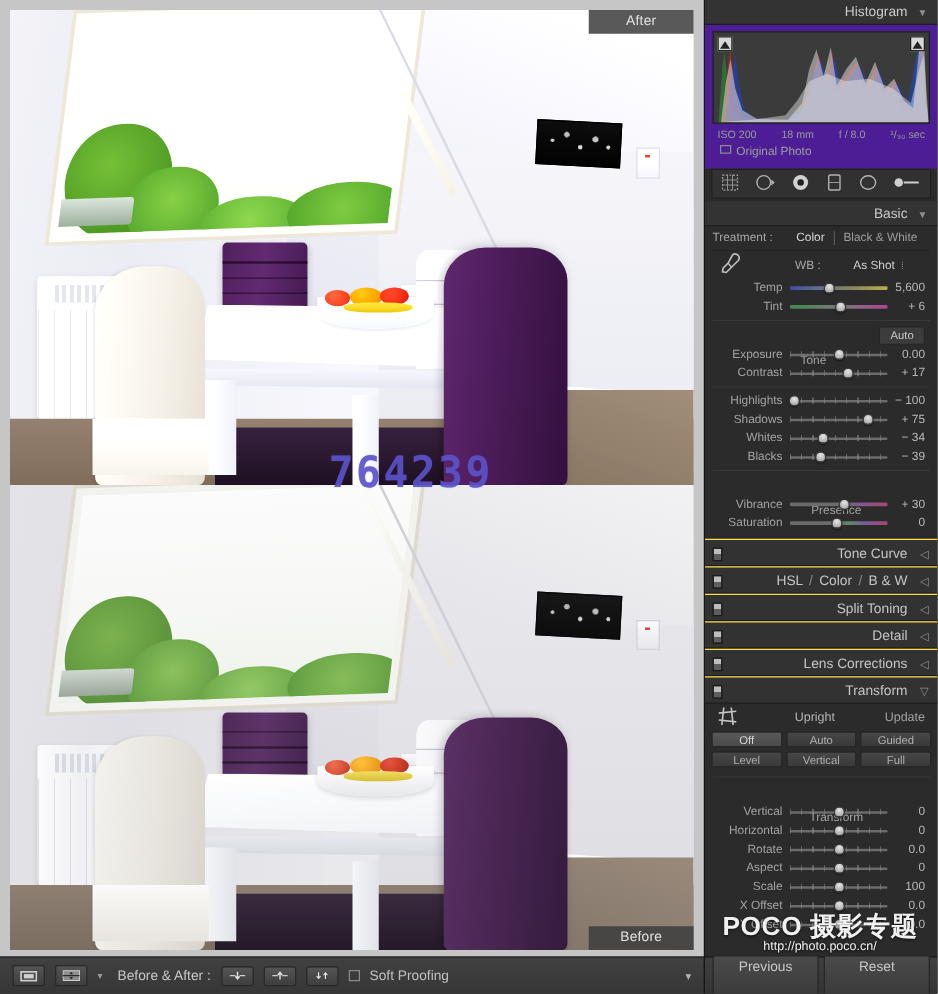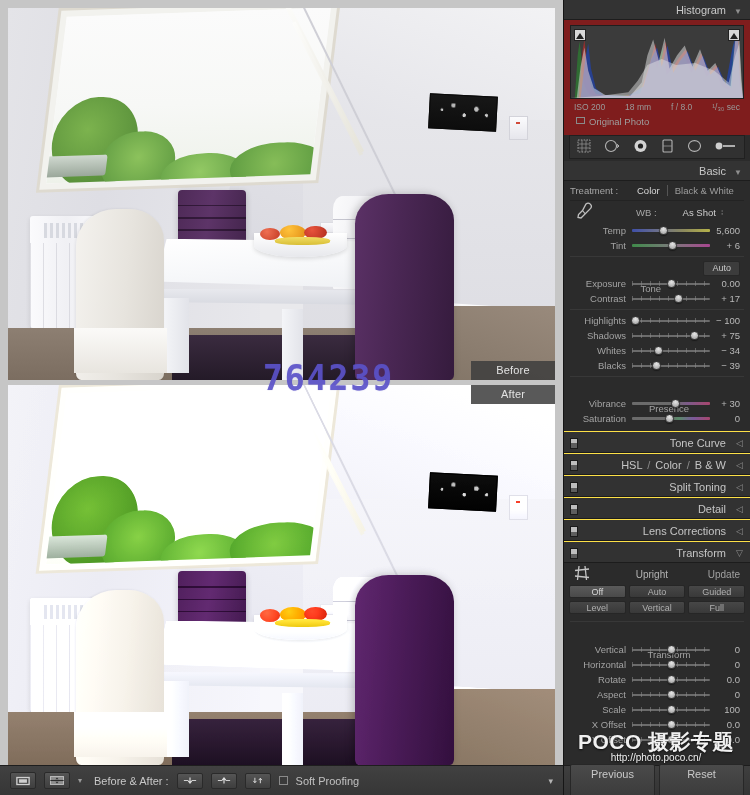--- a/index.html
+++ b/index.html
@@ -234,21 +234,21 @@
   }
   .panel-head {
     height:20px; line-height:20px; padding:0 8px;
     text-align:right; color:#c9c9c9; font-size:11px;
     background:#333; border-bottom:1px solid #1d1d1d;
     position:relative;
   }
   .panel-head .tw { color:#8e8e8e; font-size:8px; margin-left:5px; }
 
   
-  .histo-wrap { padding:5px 6px 2px 6px; background:#7f1d1d; }
+  .histo-wrap { padding:5px 6px 2px 6px; background:#4c1d95; }
   .histo { position:relative; height:74px; background:#3b3b3b; border:1px solid #1f1f1f; overflow:hidden; }
   .histo .clip { position:absolute; top:3px; width:12px; height:12px; background:#d8d8d8; border:1px solid #222;}
   .histo .clip.l { left:3px; } .histo .clip.r { right:3px; }
   .histo .clip i {
     display:block; width:0;height:0;margin:3px auto;
     border-left:4px solid transparent;border-right:4px solid transparent;border-bottom:6px solid #222;
   }
   .histo svg { position:absolute; left:0; bottom:0; width:100%; height:100%; }
   .histo-meta {
     display:flex; justify-content:space-between;
@@ -366,20 +366,82 @@
     border:1px solid #272727; border-radius:2px; color:#c9c9c9;
   }
 </style>
 </head>
 <body>
 
 <div class="app">
 
   <div class="viewer-col">
     <div class="image-stack">
+
+      <div class="img-pane after">
+        <div class="photo after-look">
+          <div class="wall-left"></div>
+          <div class="ceiling-slope"></div>
+          <div class="wall-right"></div>
+          <div class="skylight">
+            <div class="sky"></div>
+            <div class="trees">
+              <div class="tree" style="left:4%;bottom:-6%;width:30%;height:88%;background:radial-gradient(circle at 40% 35%,#7cb34e,#4b8233);"></div>
+              <div class="tree" style="left:22%;bottom:-14%;width:26%;height:62%;background:radial-gradient(circle at 50% 40%,#8cc25c,#55923c);"></div>
+              <div class="tree" style="left:44%;bottom:-20%;width:30%;height:44%;background:radial-gradient(circle at 45% 40%,#93c964,#5e9c42);"></div>
+              <div class="tree" style="left:68%;bottom:-18%;width:34%;height:50%;background:radial-gradient(circle at 45% 40%,#86bd58,#51913a);"></div>
+              <div class="tree" style="left:2%;bottom:6%;width:22%;height:20%;border-radius:3px;background:linear-gradient(180deg,#cfd8cf,#9aa79a);"></div>
+            </div>
+          </div>
+          <div class="frame-bar" style="left:50%;top:-2%;width:5px;height:46%;transform:rotate(-27deg);transform-origin:top left;"></div>
+          <div class="frame-bar" style="left:52%;top:4%;width:4px;height:40%;transform:rotate(-27deg);transform-origin:top left;opacity:.8;"></div>
+          <div class="diag-edge"></div>
+          <div class="wall-art"></div>
+          <div class="thermostat">
+              <div class="dot"></div>
+            </div>
+          <div class="radiator">
+            <div class="vent"></div>
+              <div class="fins"></div>
+          </div>
+          <div class="socket"></div>
+          <div class="shelf"></div>
+          <div class="vase"></div>
+          <div class="skirting"></div>
+          <div class="carpet"></div>
+          <div class="carpet-right"></div>
+          <div class="floor-dark"></div>
+          <div class="chair-purple-back">
+            <div class="slat" style="top:22%"></div>
+              <div class="slat" style="top:40%"></div>
+            <div class="slat" style="top:58%"></div>
+              <div class="slat" style="top:76%"></div>
+          </div>
+          <div class="chair-white-right">
+            <div class="slat" style="top:25%"></div>
+              <div class="slat" style="top:45%"></div>
+            <div class="slat" style="top:65%"></div>
+              <div class="slat" style="top:85%"></div>
+          </div>
+          <div class="table-top"></div>
+          <div class="table-edge"></div>
+          <div class="table-leg" style="left:28.5%;top:78%;width:4.5%;height:20%;"></div>
+          <div class="table-leg" style="left:50%;top:81%;width:4%;height:19%;"></div>
+          <div class="bowl">
+            <div class="fruit" style="left:6%;top:-22%;width:22%;height:52%;background:radial-gradient(circle at 35% 30%,#ef6f52,#c33a23);"></div>
+            <div class="fruit" style="left:28%;top:-34%;width:28%;height:62%;background:radial-gradient(circle at 35% 30%,#ffc23b,#e08a13);"></div>
+            <div class="fruit" style="left:54%;top:-30%;width:24%;height:56%;background:radial-gradient(circle at 35% 30%,#e8543c,#b02c1c);"></div>
+            <div class="fruit" style="left:22%;top:16%;width:60%;height:34%;border-radius:40%;background:linear-gradient(180deg,#f2dd63,#d8be36);"></div>
+          </div>
+          <div class="chair-cream"></div>
+          <div class="chair-cream-seat"></div>
+          <div class="chair-purple-big"></div>
+        </div>
+        <div class="tag after">After</div>
+      </div>
 
       <div class="img-pane before">
         <div class="photo">
           <div class="wall-left"></div>
           <div class="ceiling-slope"></div>
           <div class="wall-right"></div>
           <div class="skylight">
             <div class="sky"></div>
             <div class="trees">
               <div class="tree" style="left:4%;bottom:-6%;width:30%;height:88%;background:radial-gradient(circle at 40% 35%,#7cb34e,#4b8233);"></div>
@@ -427,82 +489,20 @@
             <div class="fruit" style="left:6%;top:-22%;width:22%;height:52%;background:radial-gradient(circle at 35% 30%,#ef6f52,#c33a23);"></div>
             <div class="fruit" style="left:28%;top:-34%;width:28%;height:62%;background:radial-gradient(circle at 35% 30%,#ffc23b,#e08a13);"></div>
             <div class="fruit" style="left:54%;top:-30%;width:24%;height:56%;background:radial-gradient(circle at 35% 30%,#e8543c,#b02c1c);"></div>
             <div class="fruit" style="left:22%;top:16%;width:60%;height:34%;border-radius:40%;background:linear-gradient(180deg,#f2dd63,#d8be36);"></div>
           </div>
           <div class="chair-cream"></div>
           <div class="chair-cream-seat"></div>
           <div class="chair-purple-big"></div>
         </div>
         <div class="tag before">Before</div>
-      </div>
-
-      <div class="img-pane after">
-        <div class="photo after-look">
-          <div class="wall-left"></div>
-          <div class="ceiling-slope"></div>
-          <div class="wall-right"></div>
-          <div class="skylight">
-            <div class="sky"></div>
-            <div class="trees">
-              <div class="tree" style="left:4%;bottom:-6%;width:30%;height:88%;background:radial-gradient(circle at 40% 35%,#7cb34e,#4b8233);"></div>
-              <div class="tree" style="left:22%;bottom:-14%;width:26%;height:62%;background:radial-gradient(circle at 50% 40%,#8cc25c,#55923c);"></div>
-              <div class="tree" style="left:44%;bottom:-20%;width:30%;height:44%;background:radial-gradient(circle at 45% 40%,#93c964,#5e9c42);"></div>
-              <div class="tree" style="left:68%;bottom:-18%;width:34%;height:50%;background:radial-gradient(circle at 45% 40%,#86bd58,#51913a);"></div>
-              <div class="tree" style="left:2%;bottom:6%;width:22%;height:20%;border-radius:3px;background:linear-gradient(180deg,#cfd8cf,#9aa79a);"></div>
-            </div>
-          </div>
-          <div class="frame-bar" style="left:50%;top:-2%;width:5px;height:46%;transform:rotate(-27deg);transform-origin:top left;"></div>
-          <div class="frame-bar" style="left:52%;top:4%;width:4px;height:40%;transform:rotate(-27deg);transform-origin:top left;opacity:.8;"></div>
-          <div class="diag-edge"></div>
-          <div class="wall-art"></div>
-          <div class="thermostat">
-              <div class="dot"></div>
-            </div>
-          <div class="radiator">
-            <div class="vent"></div>
-              <div class="fins"></div>
-          </div>
-          <div class="socket"></div>
-          <div class="shelf"></div>
-          <div class="vase"></div>
-          <div class="skirting"></div>
-          <div class="carpet"></div>
-          <div class="carpet-right"></div>
-          <div class="floor-dark"></div>
-          <div class="chair-purple-back">
-            <div class="slat" style="top:22%"></div>
-              <div class="slat" style="top:40%"></div>
-            <div class="slat" style="top:58%"></div>
-              <div class="slat" style="top:76%"></div>
-          </div>
-          <div class="chair-white-right">
-            <div class="slat" style="top:25%"></div>
-              <div class="slat" style="top:45%"></div>
-            <div class="slat" style="top:65%"></div>
-              <div class="slat" style="top:85%"></div>
-          </div>
-          <div class="table-top"></div>
-          <div class="table-edge"></div>
-          <div class="table-leg" style="left:28.5%;top:78%;width:4.5%;height:20%;"></div>
-          <div class="table-leg" style="left:50%;top:81%;width:4%;height:19%;"></div>
-          <div class="bowl">
-            <div class="fruit" style="left:6%;top:-22%;width:22%;height:52%;background:radial-gradient(circle at 35% 30%,#ef6f52,#c33a23);"></div>
-            <div class="fruit" style="left:28%;top:-34%;width:28%;height:62%;background:radial-gradient(circle at 35% 30%,#ffc23b,#e08a13);"></div>
-            <div class="fruit" style="left:54%;top:-30%;width:24%;height:56%;background:radial-gradient(circle at 35% 30%,#e8543c,#b02c1c);"></div>
-            <div class="fruit" style="left:22%;top:16%;width:60%;height:34%;border-radius:40%;background:linear-gradient(180deg,#f2dd63,#d8be36);"></div>
-          </div>
-          <div class="chair-cream"></div>
-          <div class="chair-cream-seat"></div>
-          <div class="chair-purple-big"></div>
-        </div>
-        <div class="tag after">After</div>
       </div>
     </div>
 
     <div class="bottom-bar">
       <div class="tb-btn icon-rect">
         <svg width="16" height="10" viewBox="0 0 16 10">
             <rect x="1" y="1" width="14" height="8" fill="none" stroke="#d0d0d0" stroke-width="1.5"></rect>
             <rect x="3.5" y="3" width="9" height="4" fill="#cfcfcf"></rect>
           </svg>
       </div>

